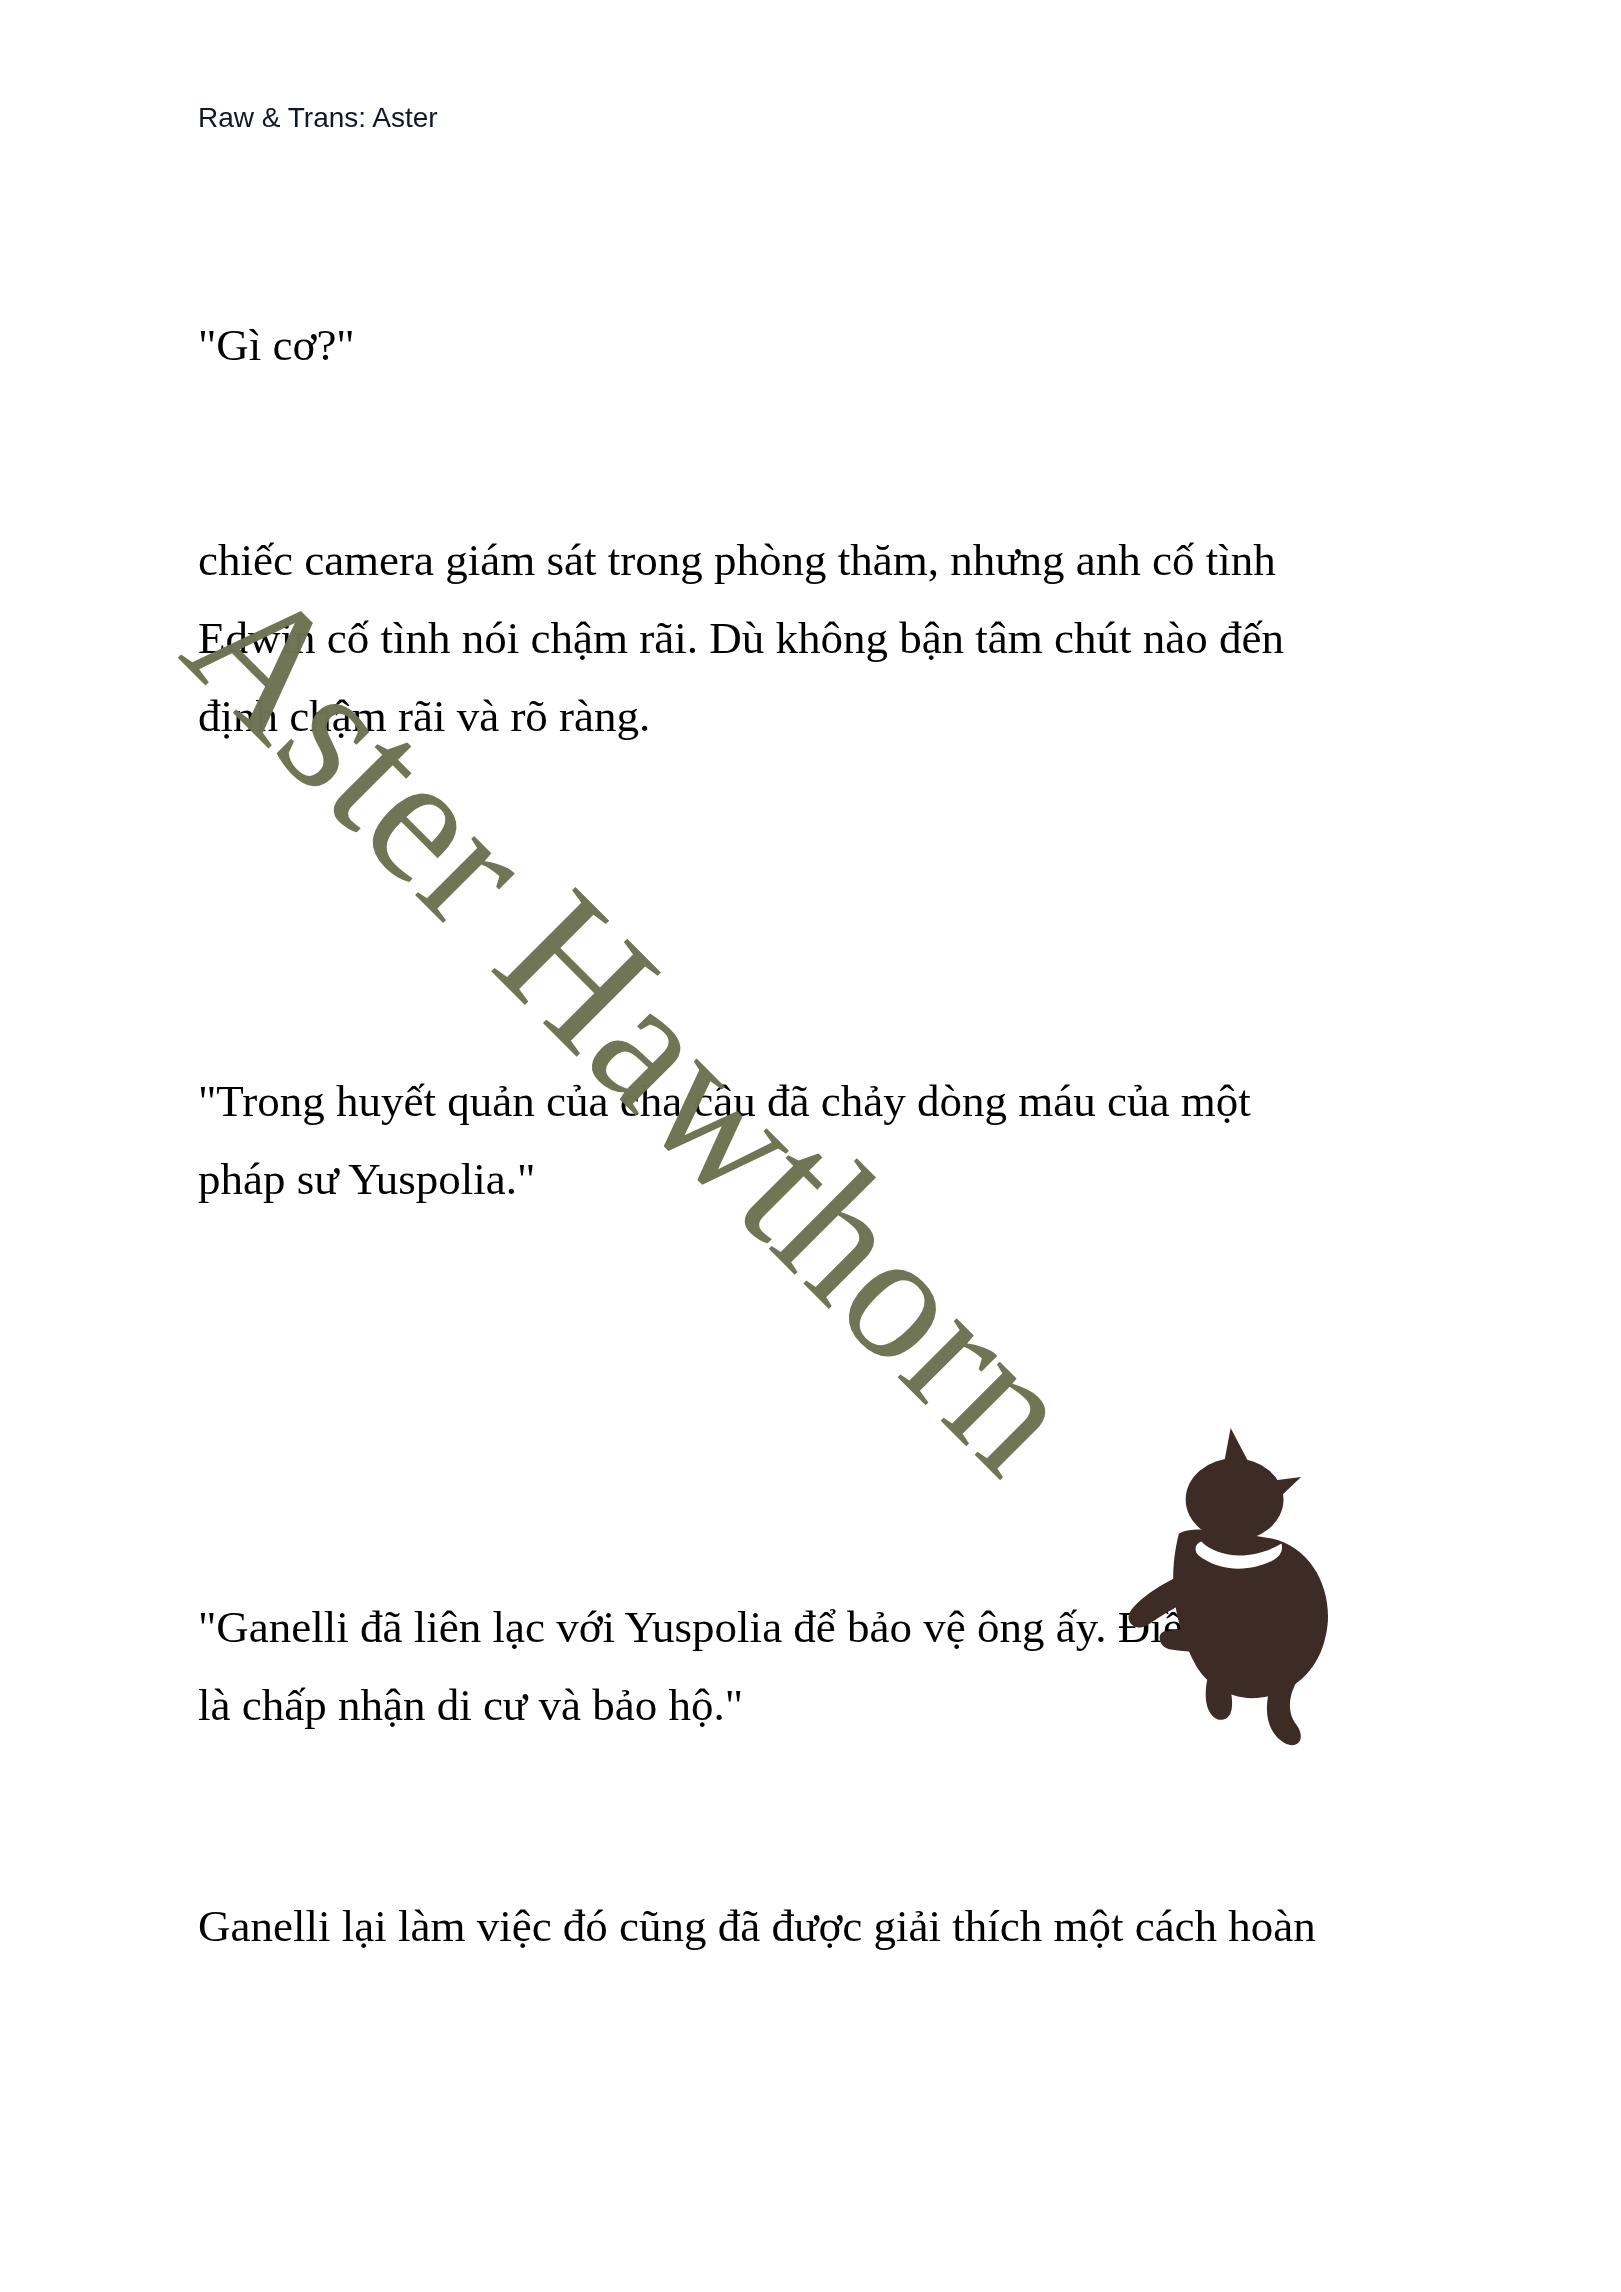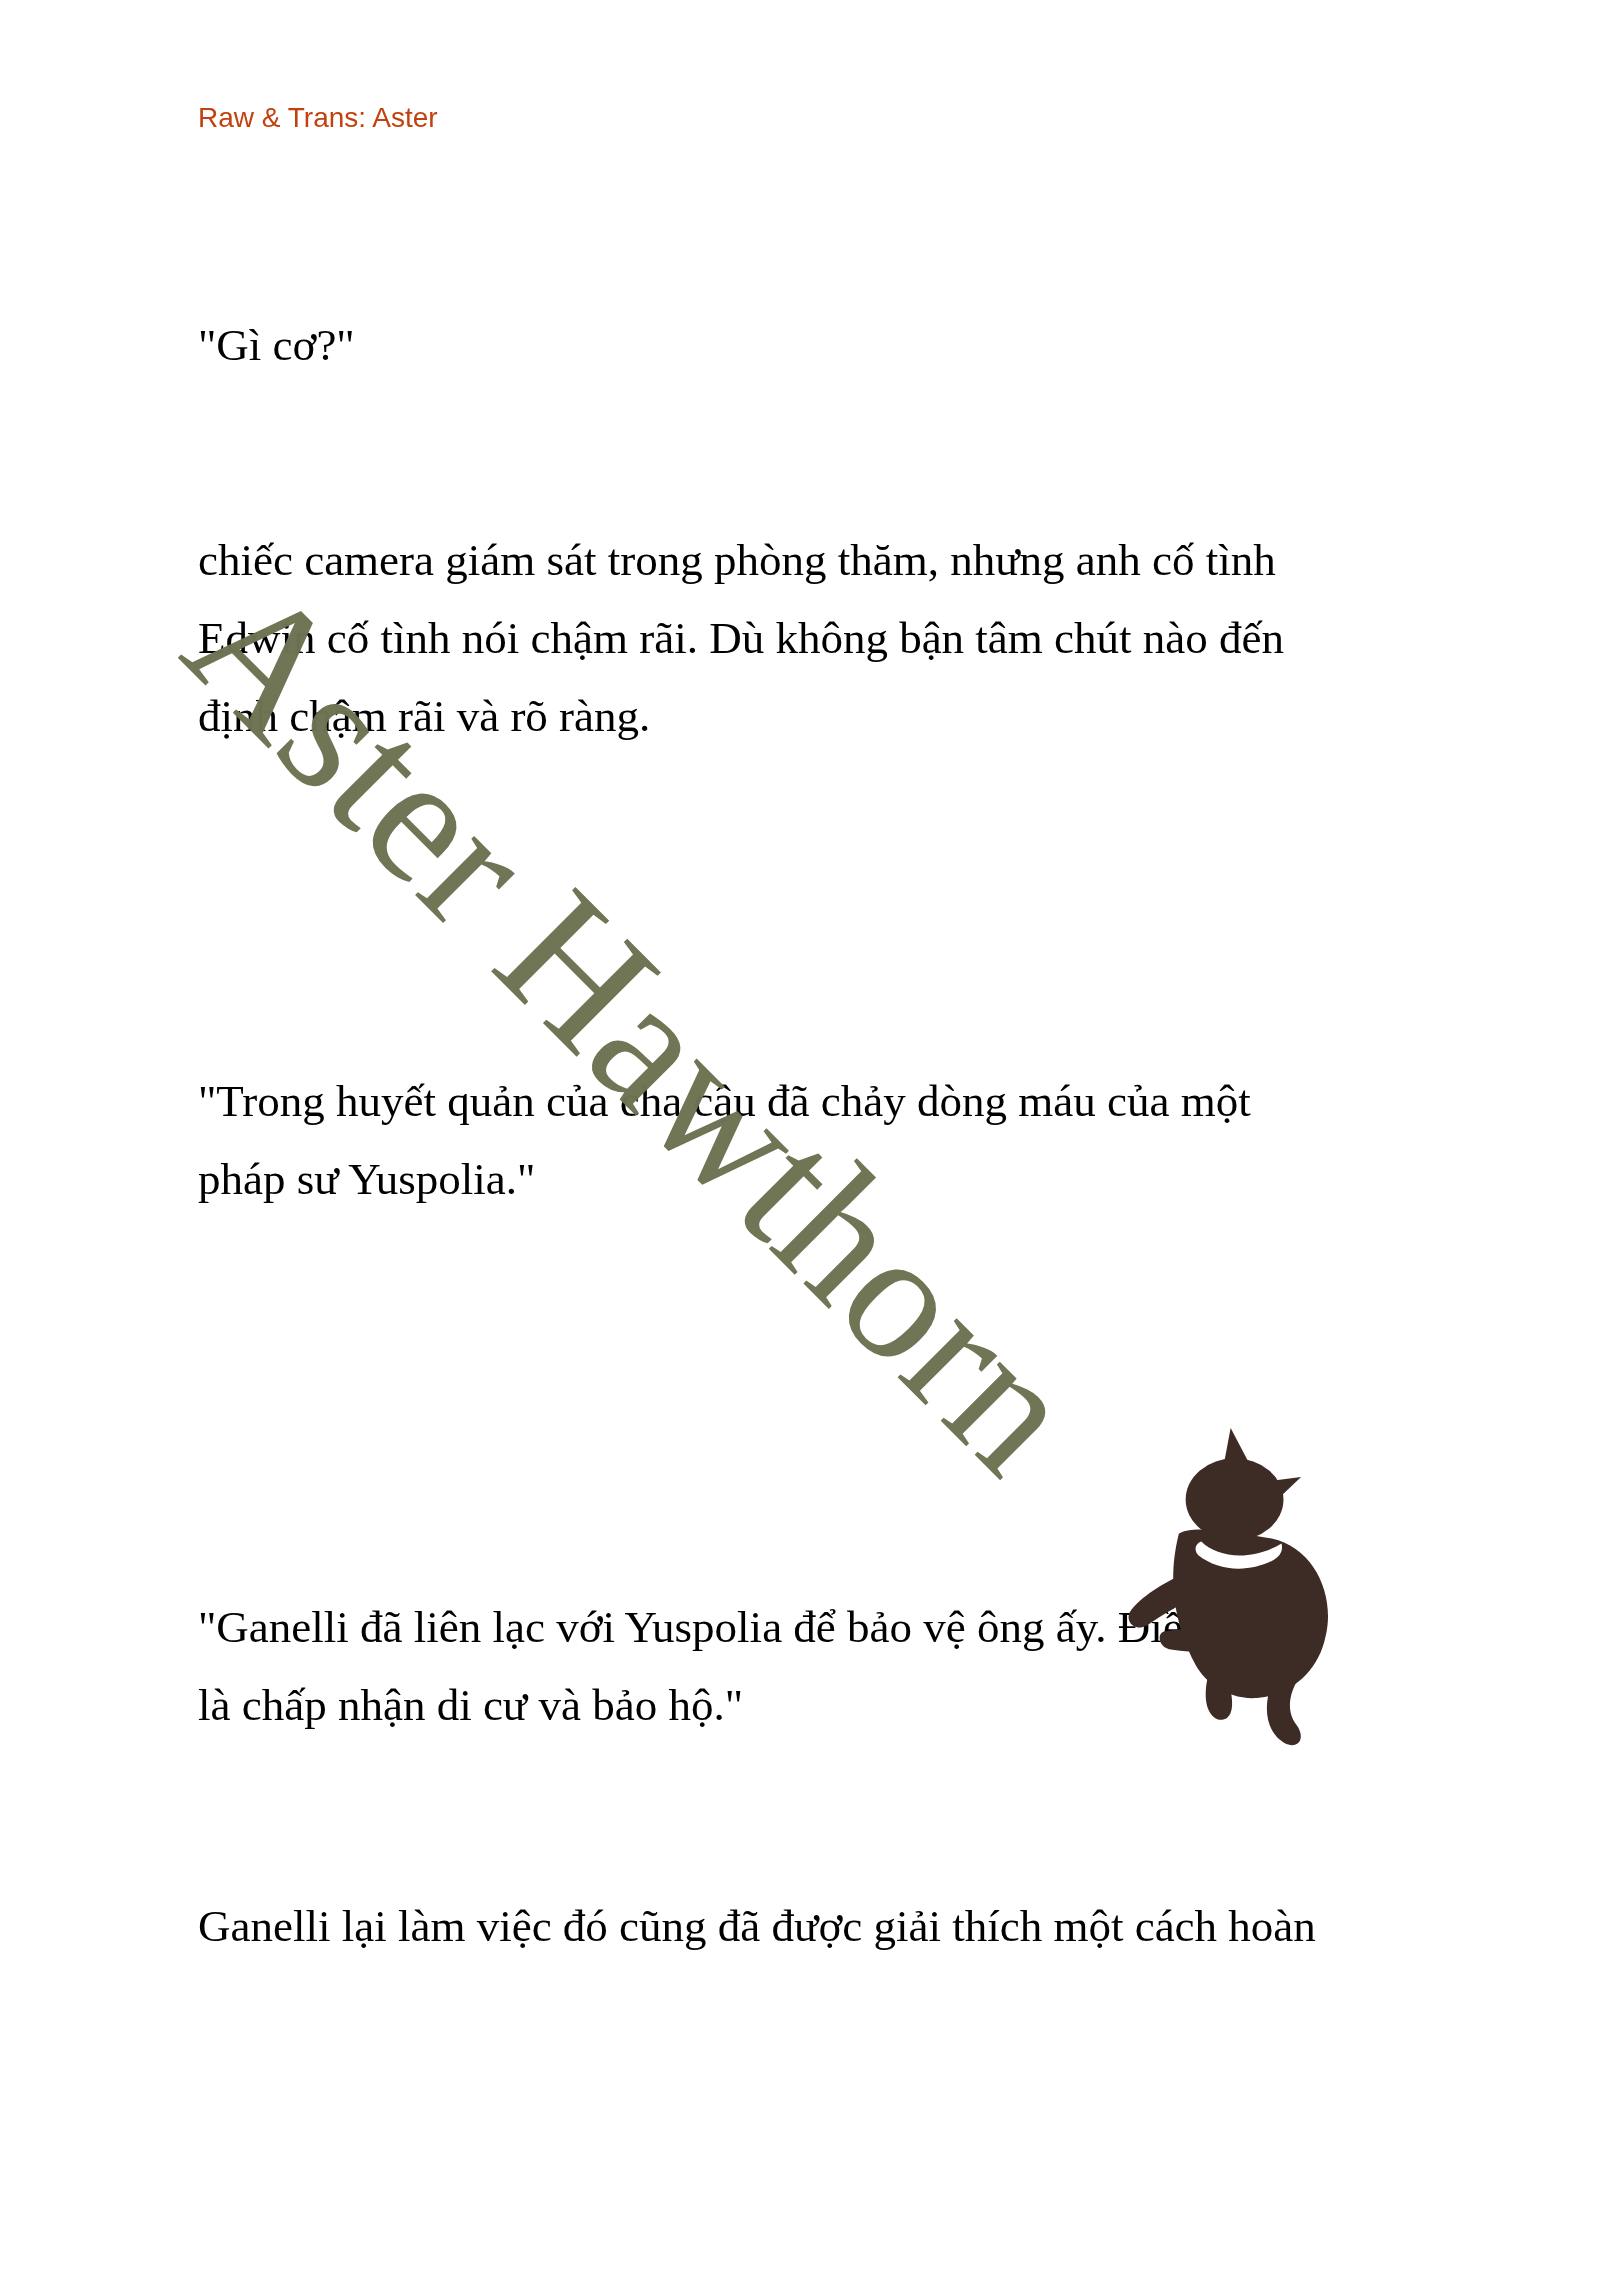--- a/index.html
+++ b/index.html
@@ -19,21 +19,21 @@
       width: 1621px;
       height: 2293px;
       background: #ffffff;
     }
     .header-credit {
       position: absolute;
       left: 198px;
       top: 100px;
       font-family: "Liberation Sans", sans-serif;
       font-size: 28px;
-      color: #c2410c;
+      color: #0f172a;
       line-height: 35px;
       white-space: nowrap;
     }
     .para {
       position: absolute;
       left: 198px;
       width: 1264px;
       font-family: "Liberation Serif", serif;
       font-size: 45px;
       line-height: 78px;

